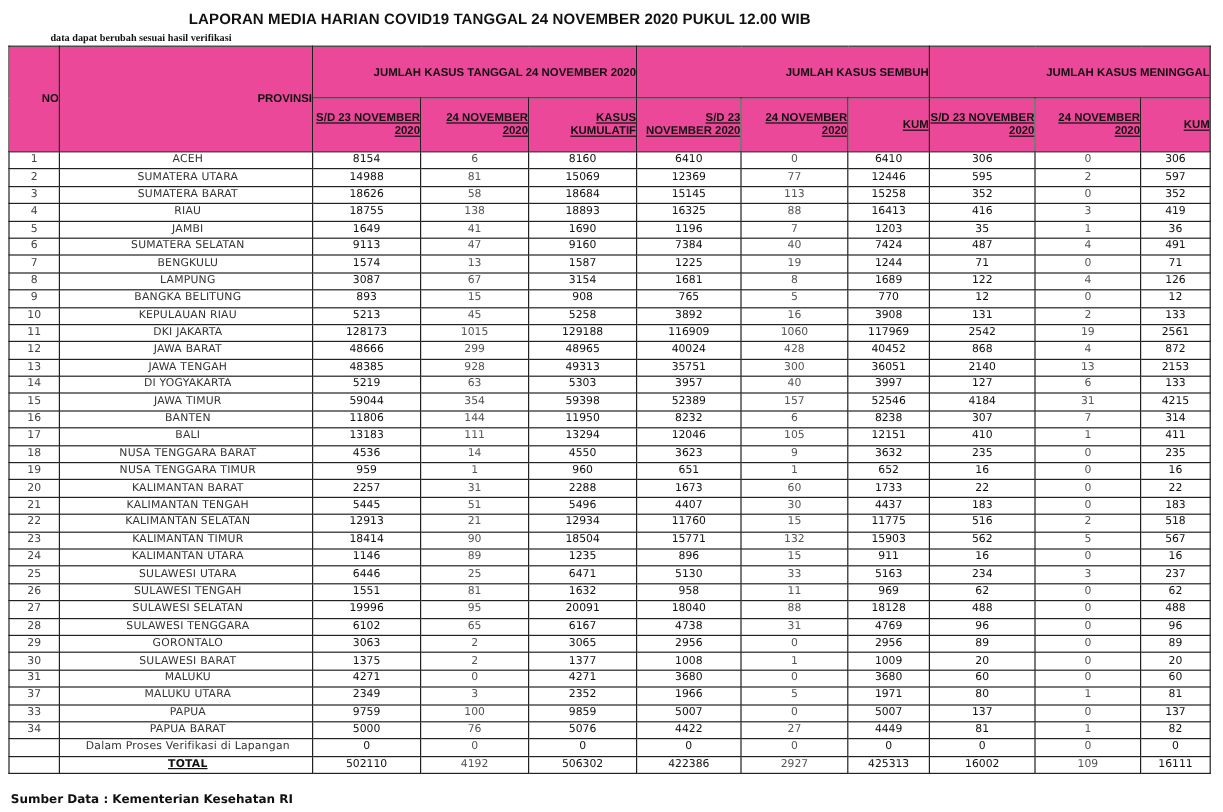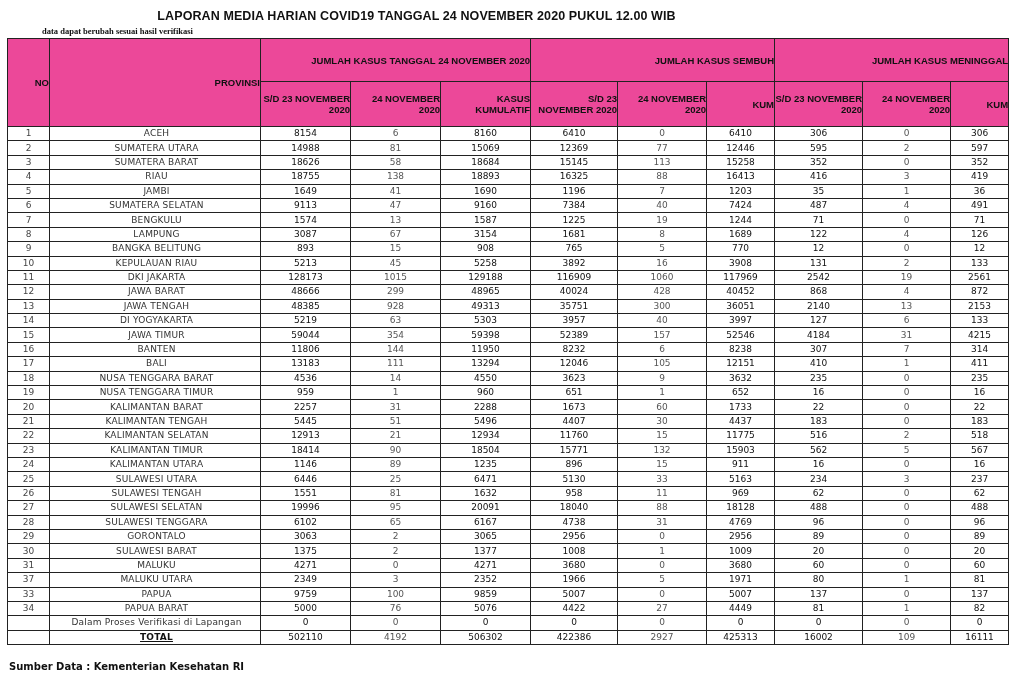--- a/index.html
+++ b/index.html
@@ -3,21 +3,21 @@
 <meta charset="utf-8">
 <style>
   html, body { margin:0; padding:0; background:#ffffff; }
   body { width:1019px; height:677px; position:relative; overflow:hidden; font-family:"Liberation Sans", sans-serif; color:#111; }
   .title { position:absolute; top:9px; left:0; width:833px; text-align:center; font-weight:bold; font-size:12.5px; letter-spacing:0.1px; }
   .note { position:absolute; top:26px; left:42px; font-size:8.5px; font-weight:bold;font-family:Liberation Serif, serif; }
   table.rep { position:absolute; top:38px; left:7px; border-collapse:collapse; table-layout:fixed; width:1001px; }
   table.rep td, table.rep th { border:1px solid #222; padding:0; overflow:hidden; white-space:nowrap; }
   table.rep th { background:#ec4899; font-weight:bold; font-size:9.5px; text-align:right; line-height:11px; white-space:normal; }
   th.grp { height:42px; }
-  th.sub { height:44px; }
+  th.sub { height:44px;text-decoration:underline; }
   table.rep td { height:13.4px; font-family:"DejaVu Sans", sans-serif; font-size:9px; line-height:13px; text-align:center; }
   td.no { color:#444; }
   td.prov { text-align:center; padding-left:3px !important; color:#333; font-size:8.8px; letter-spacing:0.2px;margin-top:13px; }
   td.b { color:#111; }
   td.l { color:#555; }
   tr.total td.prov { font-weight:bold; color:#111;text-decoration:underline; }
   .footer { position:absolute; top:661px; left:9px; font-family:"DejaVu Sans", sans-serif; font-weight:bold; font-size:10px;text-align:center; }
 </style>
 </head>
 <body>

